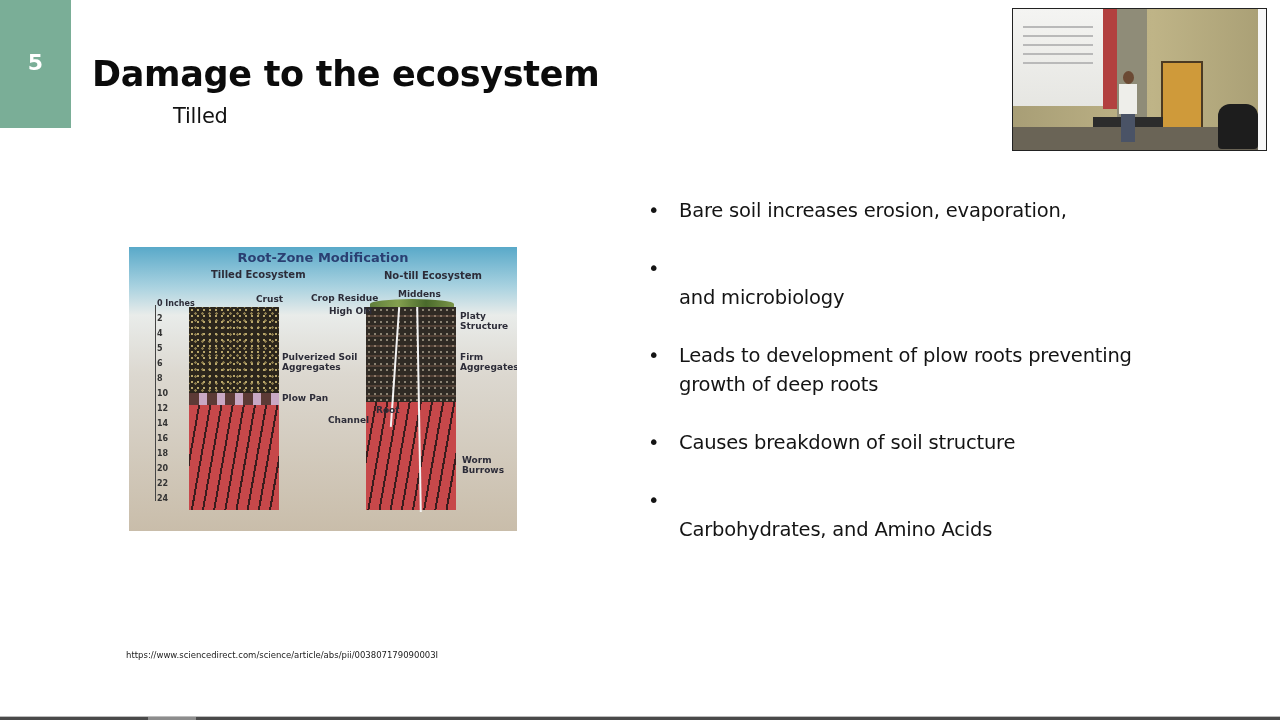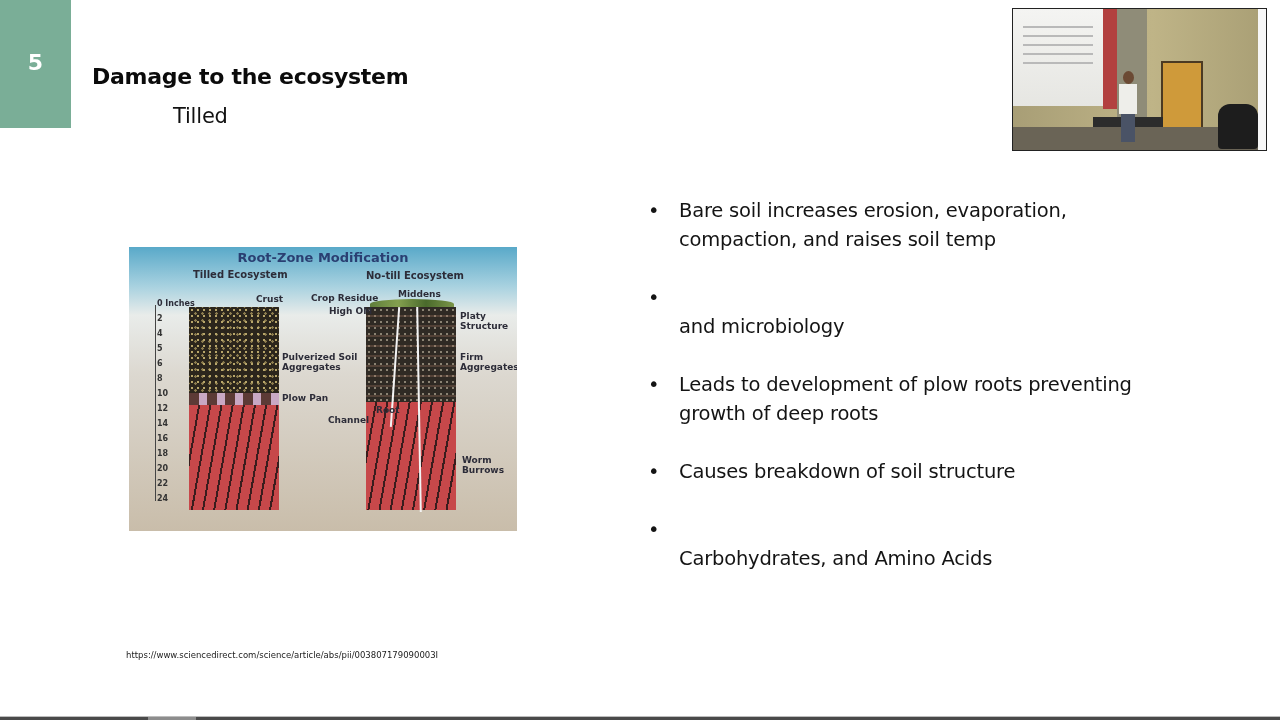--- a/index.html
+++ b/index.html
@@ -9,21 +9,21 @@
   }
   .slide-num-block {
     position:absolute; left:0; top:0; width:71px; height:128px;
     background:#7aae97; color:#ffffff;
   }
   .slide-num-block span {
     position:absolute; left:0; right:0; top:50px; text-align:center;
     font-weight:bold; font-size:22px; font-family:"DejaVu Sans", sans-serif;
   }
   .title {
-    position:absolute; left:92px; top:64px; font-size:22px; font-weight:bold;
+    position:absolute; left:92px; top:54px; font-size:35px; font-weight:bold;
     font-family:"DejaVu Sans", sans-serif; letter-spacing:-0.3px; color:#0b0b0b;
   }
   .subtitle {
     position:absolute; left:173px; top:104px; font-size:21px;
     font-family:"DejaVu Sans", sans-serif; color:#111; letter-spacing:-0.2px;
   }
 
   
   .webcam {
     position:absolute; left:1012px; top:8px; width:255px; height:143px;
@@ -48,21 +48,21 @@
   .wc-rightbar { position:absolute; right:0; top:0; width:8px; height:143px; background:#f7f7f7; }
 
   
   .diagram {
     position:absolute; left:129px; top:247px; width:388px; height:284px; overflow:hidden;
     background:linear-gradient(180deg,#59a9c9 0%,#a9d2e0 14%,#e9ecea 24%,#dcd8d0 45%,#c9bdaa 100%);
     font-family:"DejaVu Sans", sans-serif;
   }
   .dg-title { position:absolute; left:0; right:0; top:3px; text-align:center; font-size:13px; font-weight:bold; color:#2a3f72; }
   .dg-label { position:absolute; font-size:9px; font-weight:bold; color:#2c2c38; white-space:nowrap; line-height:10px; }
-  .dg-label.head { font-size:10px; }
+  .dg-label.head { font-size:10px;margin-left:18px; }
   .ruler { position:absolute; left:26px; top:58px; width:1px; height:196px; background:#444; }
   .ruler-tick { position:absolute; font-size:8px; color:#333; font-weight:bold; left:28px; }
   .col {
     position:absolute; width:90px; top:60px; height:203px;
   }
   .col.tilled { left:60px; }
   .col.notill { left:237px; }
   .topsoil {
     position:absolute; left:0; top:0; width:100%; height:86px;
     background:
@@ -187,21 +187,20 @@
   <div class="dg-label" style="left:211px;top:158px;padding-left:36px;">Root</div>
   <div class="dg-label" style="left:199px;top:168px;">Channel</div>
   <div class="dg-label" style="left:333px;top:208px;">Worm</div>
   <div class="dg-label" style="left:333px;top:218px;">Burrows</div>
 </div>
 
 <ul class="bullets">
   <li>
     <span class="dot">•</span>
     <span>Bare soil increases erosion, evaporation,</span><br>
-    <span>compaction, and raises soil temp</span>
   </li>
   <li>
     <span class="dot">•</span>
     <br>
     <span>and microbiology</span>
   </li>
   <li>
     <span class="dot">•</span>
     <span>Leads to development of plow roots preventing</span><br>
     <span>growth of deep roots</span>

